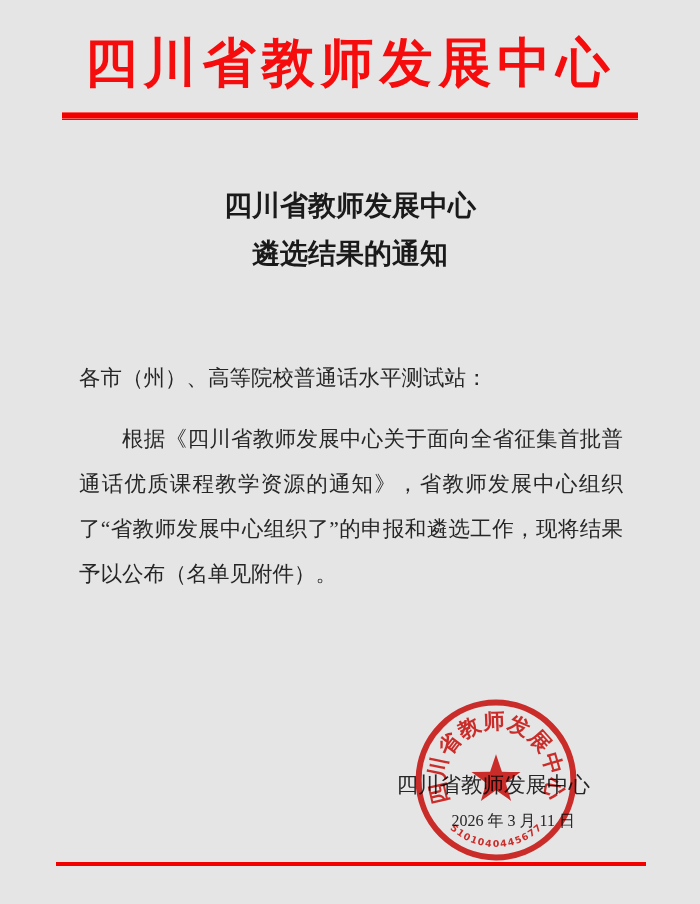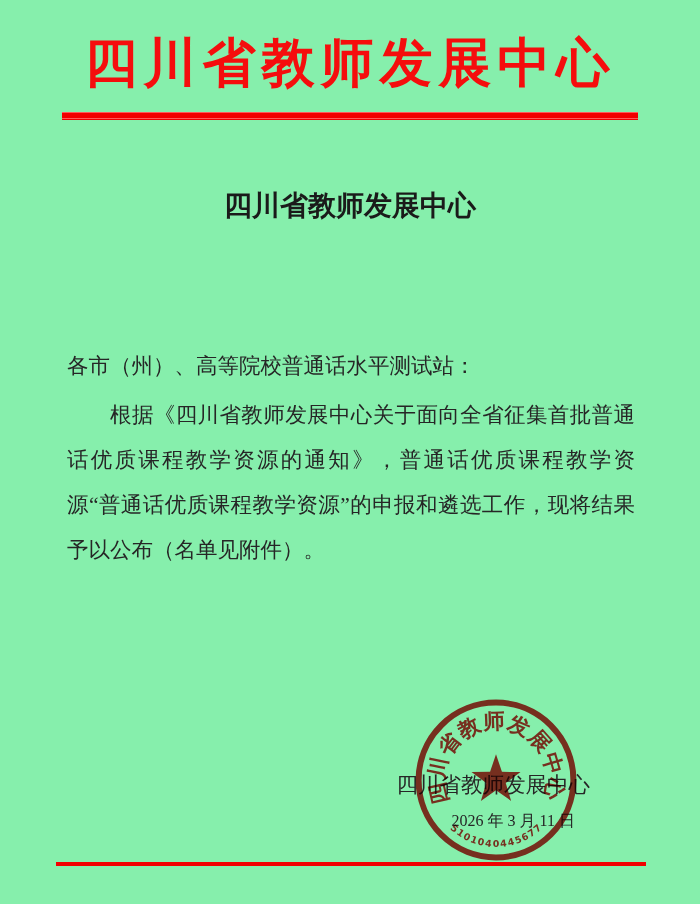--- a/index.html
+++ b/index.html
@@ -1,20 +1,20 @@
 <!DOCTYPE html>
 <html><head>
 <meta charset="utf-8">
 <style>
   html, body { margin: 0; padding: 0; background: #ffffff; }
   .page {
     position: relative;
     width: 700px;
     height: 904px;
-    background: #86efac;
+    background: #e5e5e5;
     overflow: hidden;
     font-family: "Liberation Serif", "DejaVu Serif", serif;
   }
   .letterhead {
     position: absolute;
     top: 28px;
     left: 0;
     width: 100%;
     text-align: center;
     font-size: 53px;
@@ -49,21 +49,21 @@
   .doc-body {
     position: absolute;
     top: 340px;
     left: 63px;
     width: 576px;
     color: #262626;
     font-size: 21.5px;
     line-height: 45px;
     text-align: justify;
   }
-  .doc-body p { margin: 4px; text-indent: 2em; }
+  .doc-body p { margin: 16px; text-indent: 2em; }
   .doc-body p.salutation { text-indent: 0; }
   .signature {
     position: absolute;
     top: 770px;
     right: 110px;
     color: #262626;
     font-size: 21.5px;
     white-space: nowrap;
   }
   .doc-date {
@@ -98,25 +98,26 @@
 <body>
 
 <div class="page">
 
   <div class="letterhead">四川省教师发展中心</div>
 
   <div class="double-rule"></div>
 
   <div class="doc-title">
     <div>四川省教师发展中心</div>
+    <div>遴选结果的通知</div>
   </div>
 
   <div class="doc-body">
     <p class="salutation">各市（州）、高等院校普通话水平测试站：</p>
-    <p>根据《四川省教师发展中心关于面向全省征集首批普通话优质课程教学资源的通知》，普通话优质课程教学资源“普通话优质课程教学资源”的申报和遴选工作，现将结果予以公布（名单见附件）。</p>
+    <p>根据《四川省教师发展中心关于面向全省征集首批普通话优质课程教学资源的通知》，省教师发展中心组织了“省教师发展中心组织了”的申报和遴选工作，现将结果予以公布（名单见附件）。</p>
   </div>
 
   <div class="signature">四川省教师发展中心</div>
 
   <div class="doc-date">2026 年 3 月 11 日</div>
 
   <svg class="seal" viewBox="0 0 200 200">
     <defs>
       <path id="sealTopArc" d="M 45.6 125.4 A 60 60 0 1 1 154.4 125.4" fill="none"></path>
       <path id="sealBottomArc" d="M 32.5 139 A 78 78 0 0 0 167.5 139" fill="none"></path>

